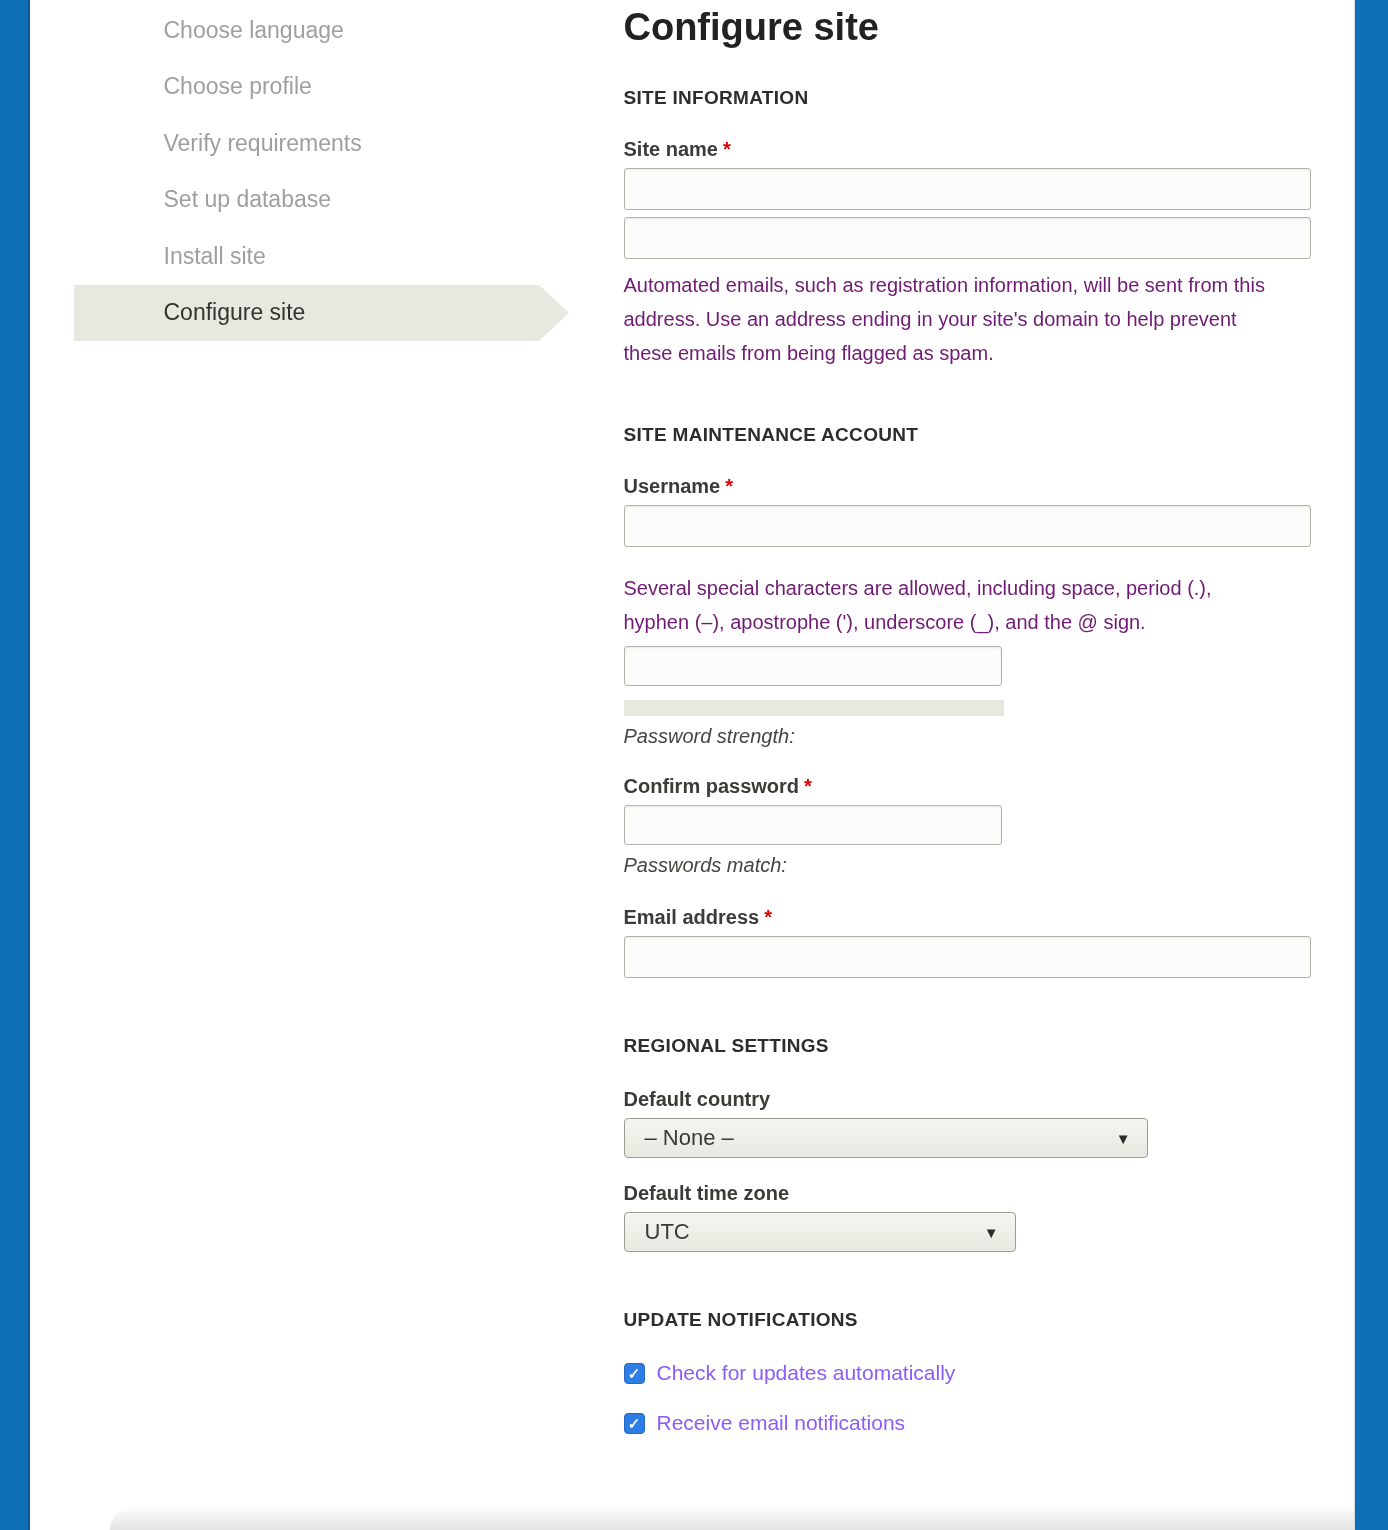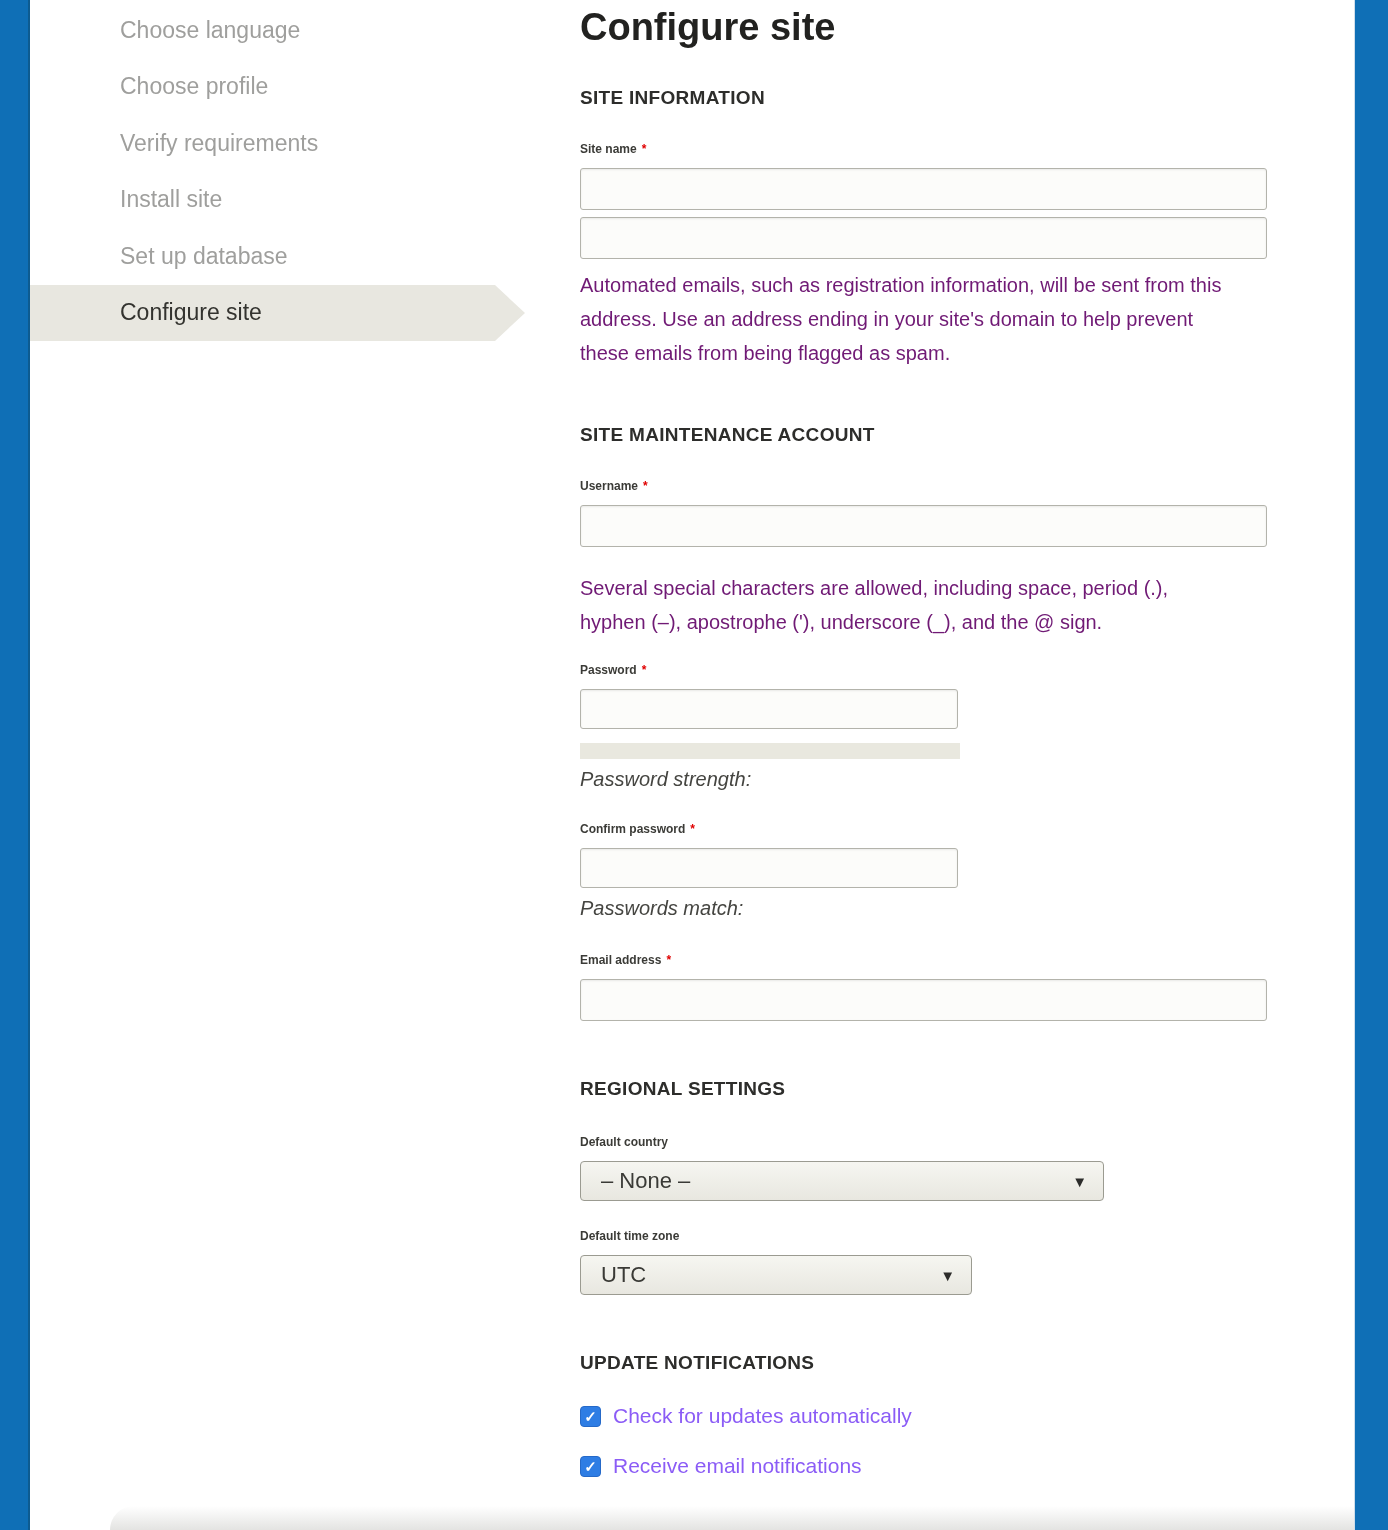--- a/index.html
+++ b/index.html
@@ -11,20 +11,21 @@
   }
   .page {
     position:relative;
     margin:0 33px 0 28px;
     min-height:1530px;
     background:#ffffff;
     border-left:2px solid #0d5b90;
     border-right:1px solid #cfdeeb;
     display:flex;
     overflow:hidden;
+    justify-content:center;
   }
   
   nav.steps { width:494px; flex-shrink:0; padding-top:2px; }
   nav.steps ul { list-style:none; }
   nav.steps li {
     height:56.5px;
     width:465px;
     display:flex;
     align-items:center;
     padding-left:90px;
@@ -56,21 +57,21 @@
   }
   h2.section-heading {
     font-size:19px;
     line-height:22px;
     font-weight:700;
     color:#2d2d2b;
     letter-spacing:0.3px;
   }
   label.field-label {
     display:block;
-    font-size:12px;
+    font-size:20px;
     line-height:24px;
     font-weight:700;
     color:#3b3b37;
   }
   .req { color:#e00000; margin-left:5px; font-weight:700; }
   .text-input {
     display:block;
     margin-top:7px;
     width:687px;
     height:42px;
@@ -165,24 +166,24 @@
       <li>
           <span>Choose language</span>
         </li>
       <li>
           <span>Choose profile</span>
         </li>
       <li>
           <span>Verify requirements</span>
         </li>
       <li>
+          <span>Set up database</span>
+        </li>
+      <li>
           <span>Install site</span>
-        </li>
-      <li>
-          <span>Set up database</span>
         </li>
       <li class="active">
           <span>Configure site</span>
         </li>
     </ul>
   </nav>
 
   <main>
     <h1>Configure site</h1>
 
@@ -193,21 +194,20 @@
 
     <input type="text" class="text-input" value="" style="">
     <p class="description">Automated emails, such as registration information, will be sent from this address. Use an address ending in your site's domain to help prevent these emails from being flagged as spam.</p>
 
     <h2 class="section-heading mt54">SITE MAINTENANCE ACCOUNT</h2>
 
     <label class="field-label mt28"><span>Username</span><span class="req">*</span></label>
     <input type="text" class="text-input" value="" style="">
     <p class="description" style="margin-top:24px">Several special characters are allowed, including space, period (.), hyphen (–), apostrophe ('), underscore (_), and the @ sign.</p>
 
-    <label class="field-label mt19"><span>Password</span><span class="req">*</span></label>
     <input type="password" class="text-input half" value="" style="">
     <div class="strength-bar"></div>
     <div class="inline-note">Password strength:</div>
 
     <label class="field-label mt26"><span>Confirm password</span><span class="req">*</span></label>
     <input type="password" class="text-input half" value="" style="">
     <div class="inline-note">Passwords match:</div>
 
     <label class="field-label mt28"><span>Email address</span><span class="req">*</span></label>
     <input type="text" class="text-input" value="" style="">

